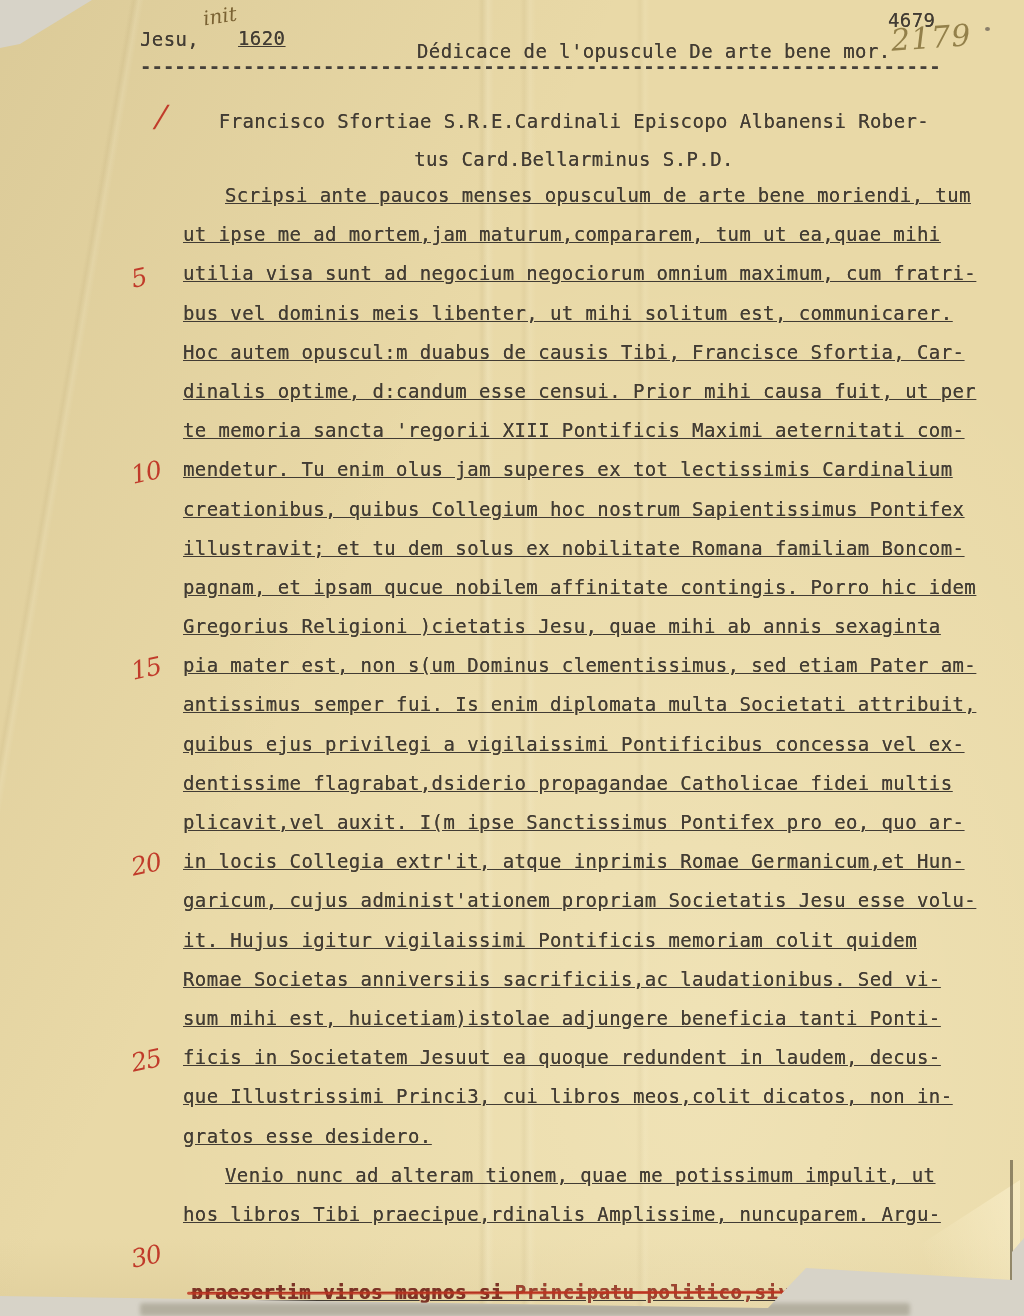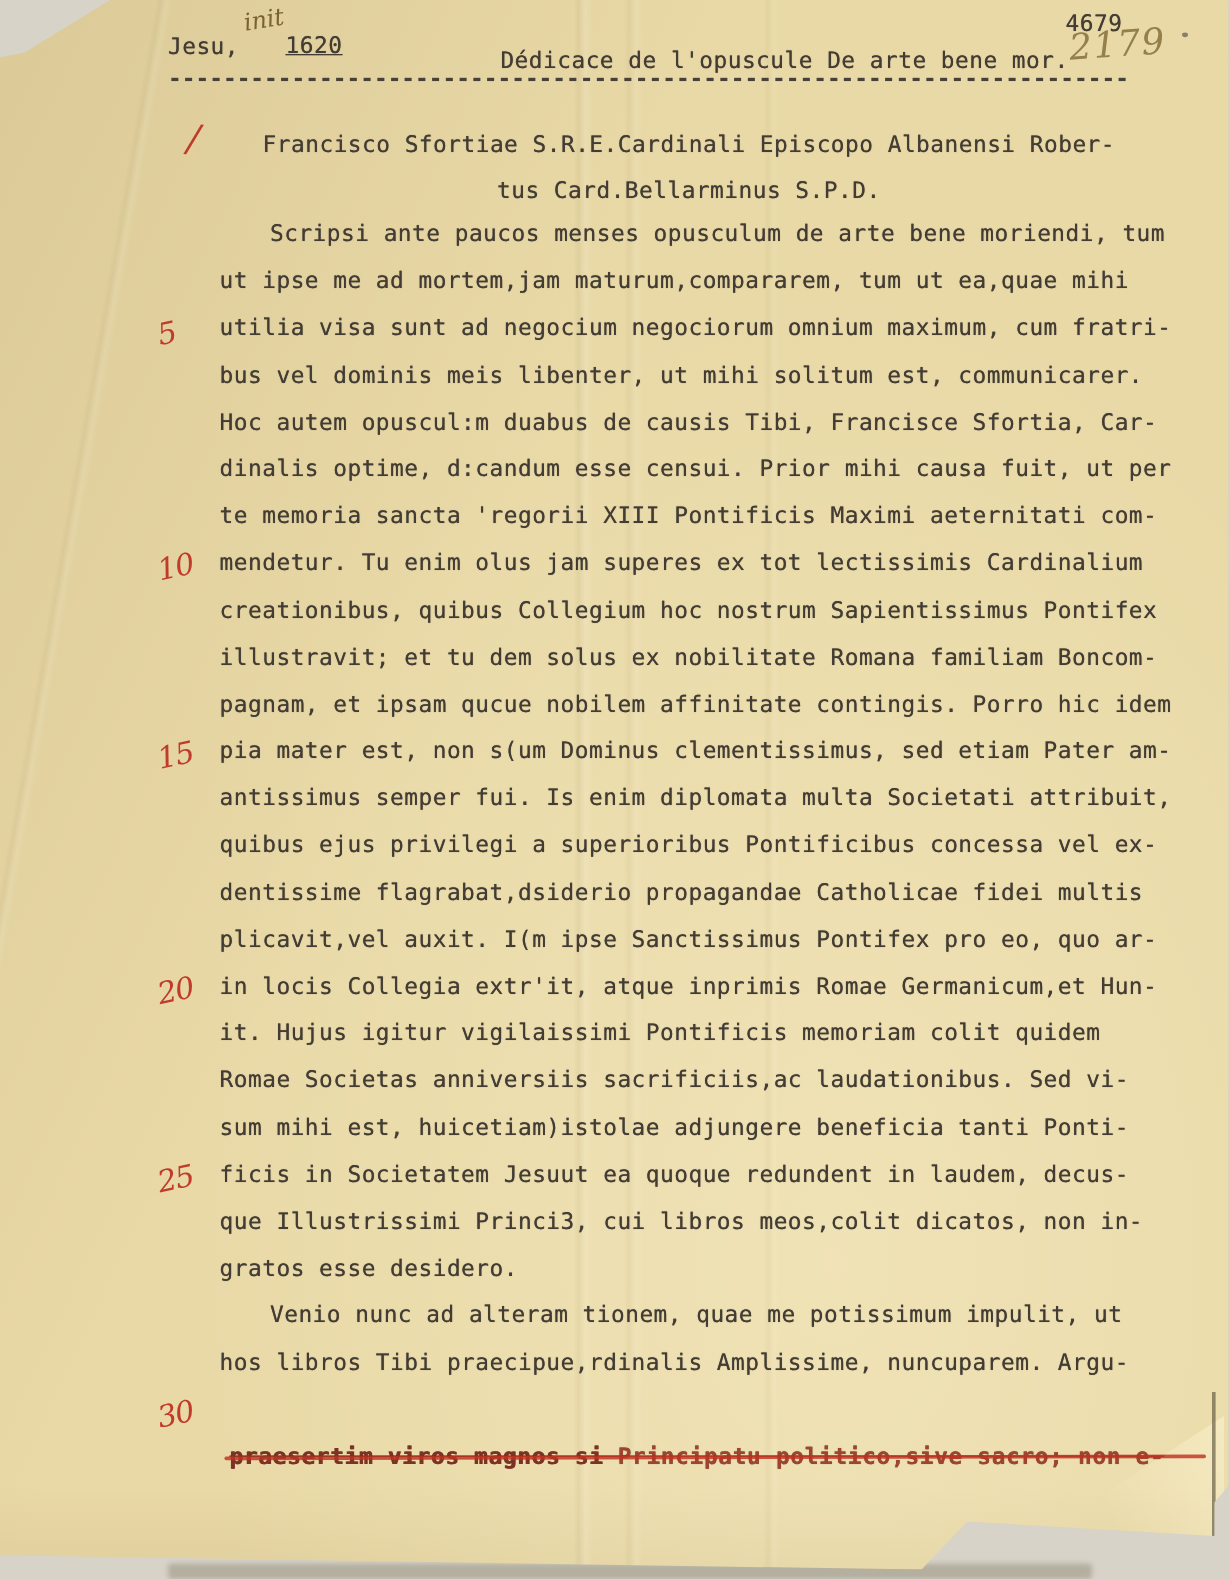--- a/index.html
+++ b/index.html
@@ -47,21 +47,21 @@
     position:absolute;left:183px;top:102px;width:782px;text-align:center;
     font-size:19px;line-height:38px;letter-spacing:.4px;
   }
   .slash-marker{
     position:absolute;left:156px;top:98px;font-size:31px;transform:rotate(4deg);
   }
   .body-lines{
     position:absolute;left:183px;top:176px;width:830px;
     font-size:19px;line-height:39.2px;letter-spacing:.4px;
   }
-  .bline{position:relative;height:39.2px;white-space:pre;}
+  .bline{position:relative;height:39.2px;white-space:pre;text-decoration:underline;}
   .bline.indent{padding-left:42px;}
   .lineno{
     position:absolute;left:-52px;top:1px;width:48px;
     font-family:"DejaVu Serif", serif;font-style:italic;color:#c13b2a;
     font-size:25px;letter-spacing:-1px;transform:rotate(-12deg);
     text-shadow:none;white-space:nowrap;
   }
   .bline.struck{padding-left:8px;font-weight:bold;letter-spacing:.55px;}
   .bline.struck .seg1{color:#7c3326;text-decoration:line-through;text-shadow:.7px 0 0 #7c3326;}
   .bline.struck .seg2{color:#a04330;text-decoration:line-through;}
@@ -113,26 +113,28 @@
       <div class="bline"><span class="txt">ut ipse me ad mortem,jam maturum,compararem, tum ut ea,quae mihi</span></div>
       <div class="bline"><span class="lineno">5</span><span class="txt">utilia visa sunt ad negocium negociorum omnium maximum, cum fratri-</span></div>
       <div class="bline"><span class="txt">bus vel dominis meis libenter, ut mihi solitum est, communicarer.</span></div>
       <div class="bline"><span class="txt">Hoc autem opuscul:m duabus de causis Tibi, Francisce Sfortia, Car-</span></div>
       <div class="bline"><span class="txt">dinalis optime, d:candum esse censui. Prior mihi causa fuit, ut per</span></div>
       <div class="bline"><span class="txt">te memoria sancta 'regorii XIII Pontificis Maximi aeternitati com-</span></div>
       <div class="bline"><span class="lineno">10</span><span class="txt">mendetur. Tu enim olus jam superes ex tot lectissimis Cardinalium</span></div>
       <div class="bline"><span class="txt">creationibus, quibus Collegium hoc nostrum Sapientissimus Pontifex</span></div>
       <div class="bline"><span class="txt">illustravit; et tu dem solus ex nobilitate Romana familiam Boncom-</span></div>
       <div class="bline"><span class="txt">pagnam, et ipsam qucue nobilem affinitate contingis. Porro hic idem</span></div>
+      <div class="bline"><span class="txt">Gregorius Religioni )cietatis Jesu, quae mihi ab annis sexaginta</span></div>
       <div class="bline"><span class="lineno">15</span><span class="txt">pia mater est, non s(um Dominus clementissimus, sed etiam Pater am-</span></div>
       <div class="bline"><span class="txt">antissimus semper fui. Is enim diplomata multa Societati attribuit,</span></div>
-      <div class="bline"><span class="txt">quibus ejus privilegi a superioribus Pontificibus concessa vel ex-</span></div>
+      <div class="bline"><span class="txt">quibus ejus privilegi a vigilaissimi Pontificibus concessa vel ex-</span></div>
       <div class="bline"><span class="txt">dentissime flagrabat,dsiderio propagandae Catholicae fidei multis</span></div>
       <div class="bline"><span class="txt">plicavit,vel auxit. I(m ipse Sanctissimus Pontifex pro eo, quo ar-</span></div>
       <div class="bline"><span class="lineno">20</span><span class="txt">in locis Collegia extr'it, atque inprimis Romae Germanicum,et Hun-</span></div>
+      <div class="bline"><span class="txt">garicum, cujus administ'ationem propriam Societatis Jesu esse volu-</span></div>
       <div class="bline"><span class="txt">it. Hujus igitur vigilaissimi Pontificis memoriam colit quidem</span></div>
       <div class="bline"><span class="txt">Romae Societas anniversiis sacrificiis,ac laudationibus. Sed vi-</span></div>
       <div class="bline"><span class="txt">sum mihi est, huicetiam)istolae adjungere beneficia tanti Ponti-</span></div>
       <div class="bline"><span class="lineno">25</span><span class="txt">ficis in Societatem Jesuut ea quoque redundent in laudem, decus-</span></div>
       <div class="bline"><span class="txt">que Illustrissimi Princi3, cui libros meos,colit dicatos, non in-</span></div>
       <div class="bline"><span class="txt">gratos esse desidero.</span></div>
       <div class="bline indent"><span class="txt">Venio nunc ad alteram tionem, quae me potissimum impulit, ut</span></div>
       <div class="bline"><span class="txt">hos libros Tibi praecipue,rdinalis Amplissime, nuncuparem. Argu-</span></div>
       <div class="bline"><span class="lineno">30</span></div>
       <div class="bline struck"><span class="seg1">praesertim viros magnos si </span><span class="seg2">Principatu politico,sive sacro; non e-</span><span class="strikebar"></span></div>

